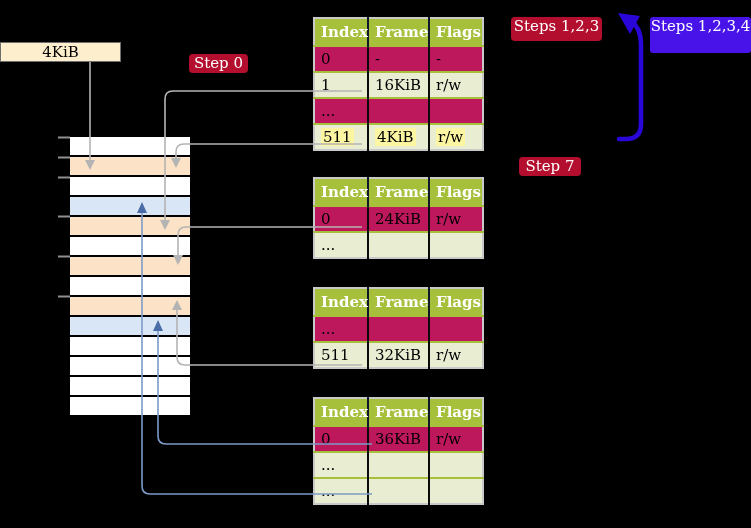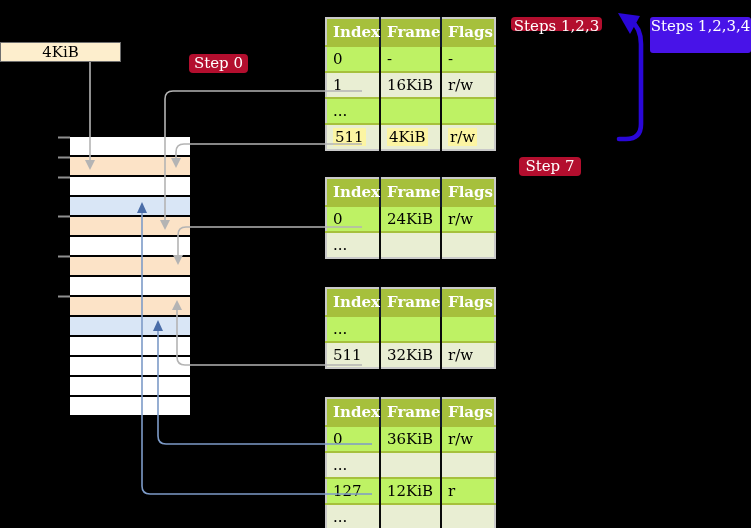--- a/index.html
+++ b/index.html
@@ -14,26 +14,26 @@
     font-size:15px;line-height:18px;text-align:center;
   }
   
   .badge{
     position:absolute;color:#fff;font-size:15px;line-height:19px;
     text-align:center;border-radius:4px;white-space:nowrap;z-index:6;
   }
   .badge.red{background:#b30e2e;}
   .badge.blue{background:#4813e8;border-radius:3px;}
   #badge-step0{left:189px;top:42px;width:59px;height:19px;margin-top:12px;}
-  #badge-steps123{left:511px;top:17px;width:91px;height:14px;}
+  #badge-steps123{left:511px;top:17px;width:91px;height:24px;}
   #badge-steps1234{left:650px;top:17px;width:101px;height:36px;}
   #badge-step4{left:519px;top:157px;width:62px;height:19px;}
   
   table.ptable{
-    position:absolute;left:325px;border-collapse:collapse;background:#bef264;
+    position:absolute;left:313px;border-collapse:collapse;background:#be185d;
     border:2px solid #c9c9c9;table-layout:fixed;width:169px;z-index:1;
   }
   table.ptable th{
     background:#a6c03c;color:#fff;font-weight:bold;font-size:15px;
     height:26px;text-align:left;padding:0 0 0 6px;
   }
   table.ptable th + th{border-left:2px solid #0f172a;}
   table.ptable td{
     font-size:15px;color:#000;height:24px;padding:0 0 0 6px;
     overflow:hidden;white-space:nowrap;
@@ -169,25 +169,20 @@
     <tbody>
       <tr>
         <td>0</td>
         <td>36KiB</td>
         <td>r/w</td>
       </tr>
       <tr class="alt">
         <td>...</td>
         <td></td>
         <td></td>
-      </tr>
-      <tr>
-        <td>127</td>
-        <td>12KiB</td>
-        <td>r</td>
       </tr>
       <tr class="alt">
         <td>...</td>
         <td></td>
         <td></td>
       </tr>
     </tbody>
   </table>
 
 <div id="memcol">

